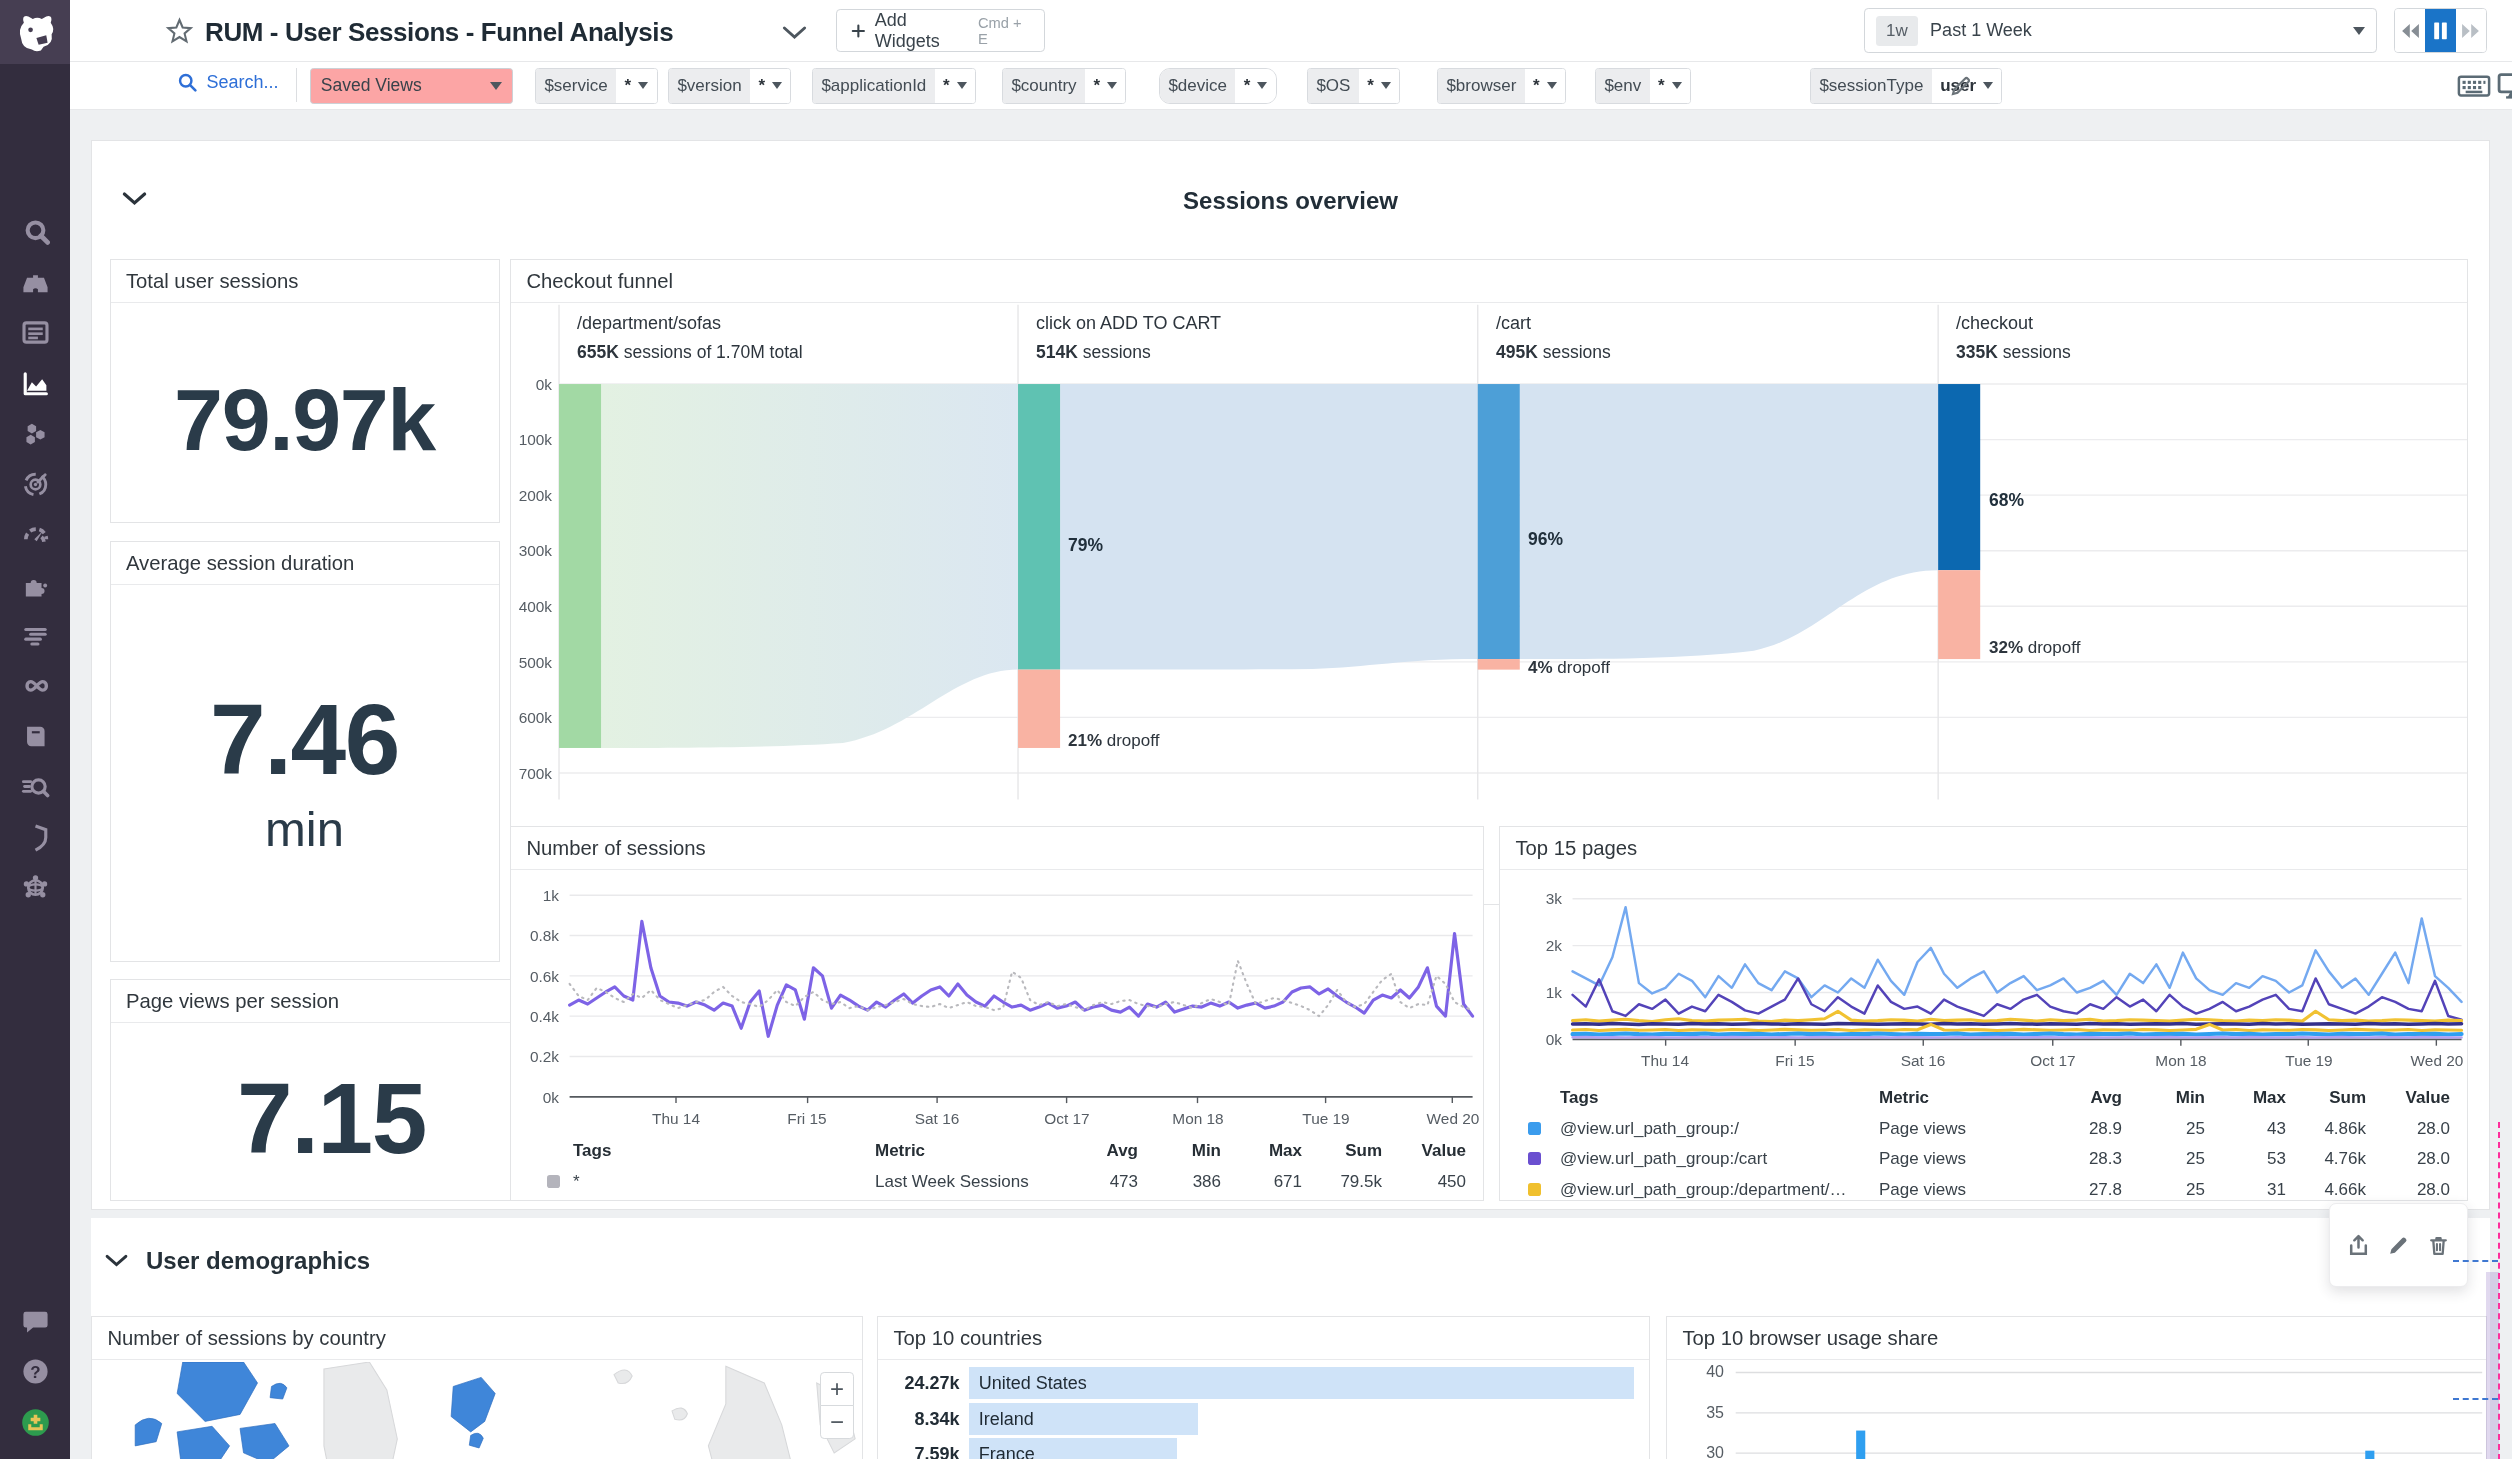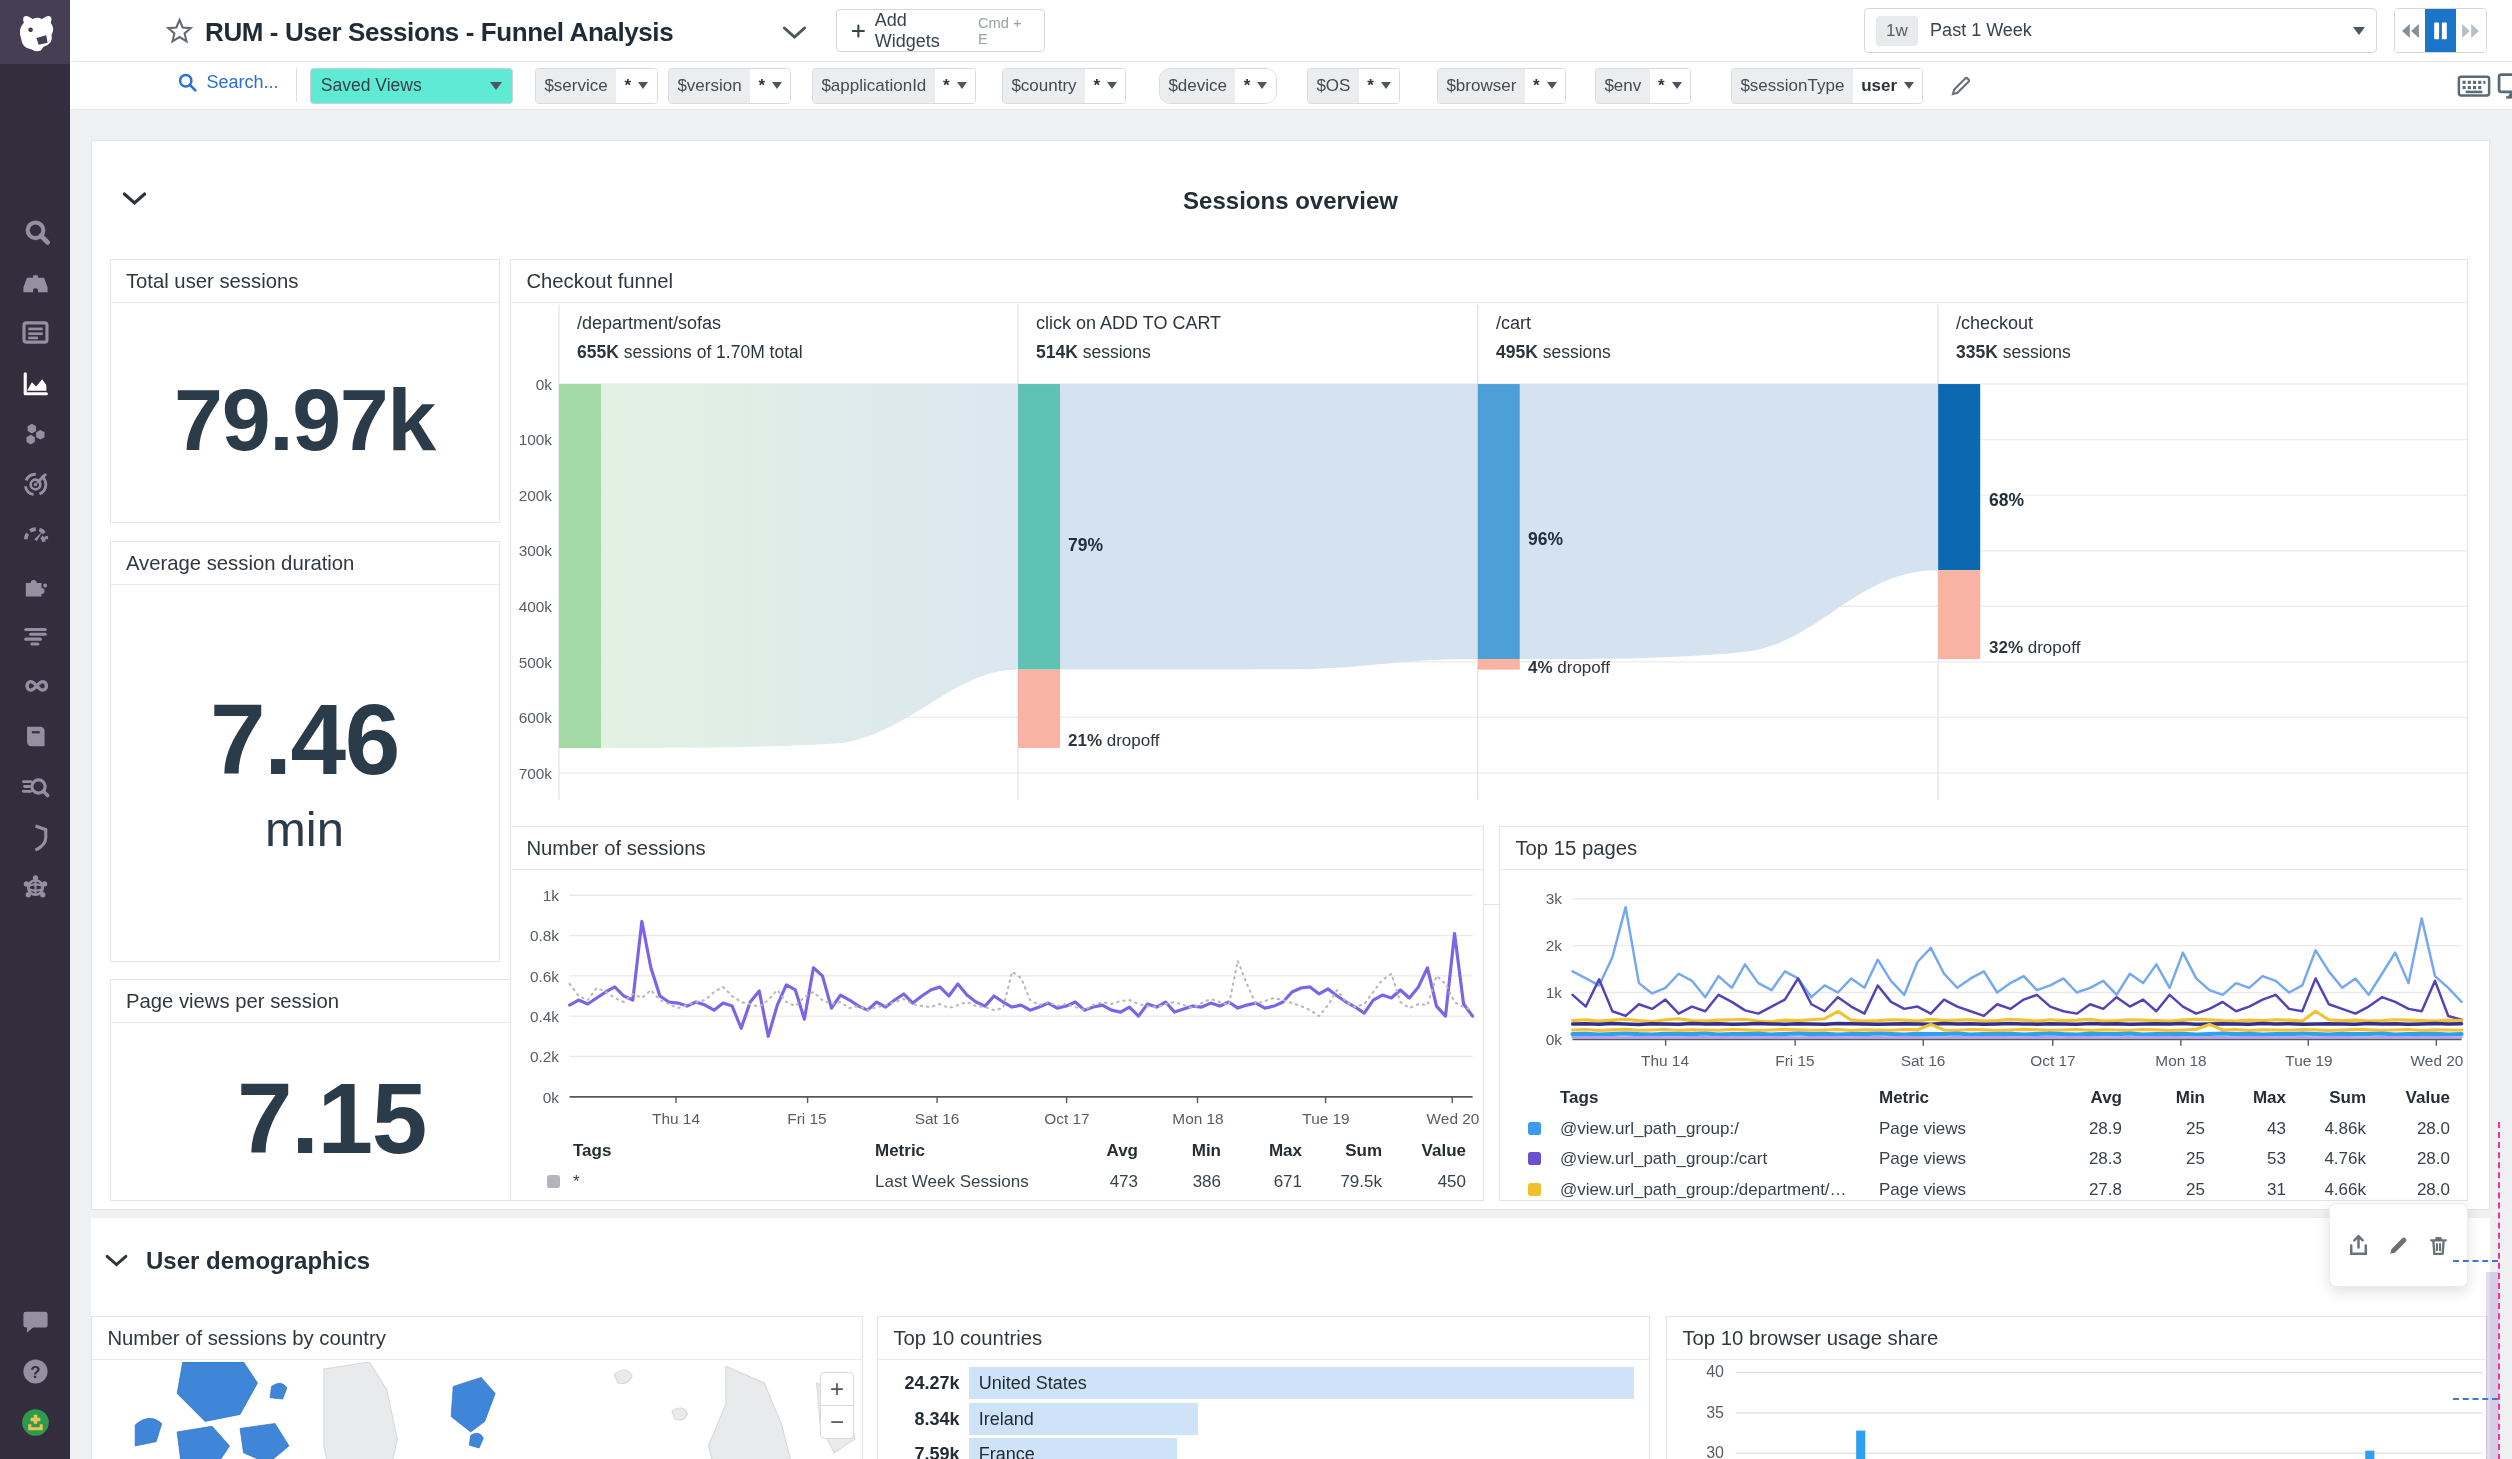--- a/index.html
+++ b/index.html
@@ -26,21 +26,21 @@
   .caret { width:0; height:0; border-left:6.3px solid transparent; border-right:6.3px solid transparent; border-top:8.4px solid #4d565e; }
   .ctrlgroup { position:absolute; left:2324px; top:8.4px; width:93px; height:45px; border:1.4px solid #d3d7db; border-radius:4.2px; overflow:hidden; display:flex; }
   .ctrlseg { width:31px; height:100%; display:flex; align-items:center; justify-content:center; cursor:pointer; background:#fff; }
   .ctrlseg.active { background:#1a74c8; }
 
   
   .toolbar { position:absolute; left:70px; top:62px; width:2442px; height:48px; background:#fff; border-bottom:1.4px solid #e7e8ea; z-index:40; }
   .searchlink { position:absolute; left:107px; top:9.8px; display:flex; align-items:center; gap:8.4px; cursor:pointer; }
   .searchlink span { font-size:18px; font-weight:500; color:#2e6fd7; }
   .vsep { position:absolute; left:226px; top:5.6px; width:1.4px; height:34px; background:#dcdee1; }
-  .savedviews { position:absolute; left:240px; top:5.6px; width:203px; height:36px; border:1.4px solid #ccd1d6; border-radius:3.5px; background:#5eead4; display:flex; align-items:center; justify-content:space-between; padding:0 9.8px; cursor:pointer; }
+  .savedviews { position:absolute; left:240px; top:5.6px; width:203px; height:36px; border:1.4px solid #ccd1d6; border-radius:3.5px; background:#fca5a5; display:flex; align-items:center; justify-content:space-between; padding:0 9.8px; cursor:pointer; }
   .savedviews span { font-size:17.5px; color:#39424a; }
   .pill { position:absolute; top:5.6px; height:36px; border:1.4px solid #d8dbdf; border-radius:3.5px; display:flex; align-items:stretch; overflow:hidden; cursor:pointer; background:#fff; }
   .pill .plabel { background:#ecedef; display:flex; align-items:center; padding:0 8.4px; font-size:17px; color:#434c54; }
   .pill .pval { display:flex; align-items:center; gap:7px; padding:0 8.4px; font-size:17px; font-weight:700; color:#2d343b; background:#fff; }
   .pill .caret { border-left-width:5.6px; border-right-width:5.6px; border-top-width:7px; }
   .tb-icon { position:absolute; top:50%; transform:translate(-50%,-50%); cursor:pointer; }
 
   
   .panel { position:absolute; background:#fff; border:1.4px solid #e3e4e6; }
   .card { position:absolute; background:#fff; border:1.4px solid #e3e4e6; overflow:hidden; }
@@ -326,21 +326,21 @@
           <span class="caret"></span>
         </span>
       </div>
       <div class="pill" style="left: 1525px;">
         <span class="plabel">$env</span>
         <span class="pval">
           <span>*</span>
           <span class="caret"></span>
         </span>
       </div>
-      <div class="pill" style="left: 1661px; text-align: right;">
+      <div class="pill" style="left: 1740px; text-align: right;">
         <span class="plabel">$sessionType</span>
         <span class="pval">
           <span>user</span>
           <span class="caret"></span>
         </span>
       </div>
     </div>
   <svg class="tb-icon" style="left:1891px;" width="24" height="24" viewBox="0 0 24 24">
     <path d="M4 20 l1.2-4.5 L16 4.7 a2 2 0 0 1 2.8 0 l.5 .5 a2 2 0 0 1 0 2.8 L8.5 18.8 Z" fill="none" stroke="#6b7379" stroke-width="2.2"></path>
     </svg>

